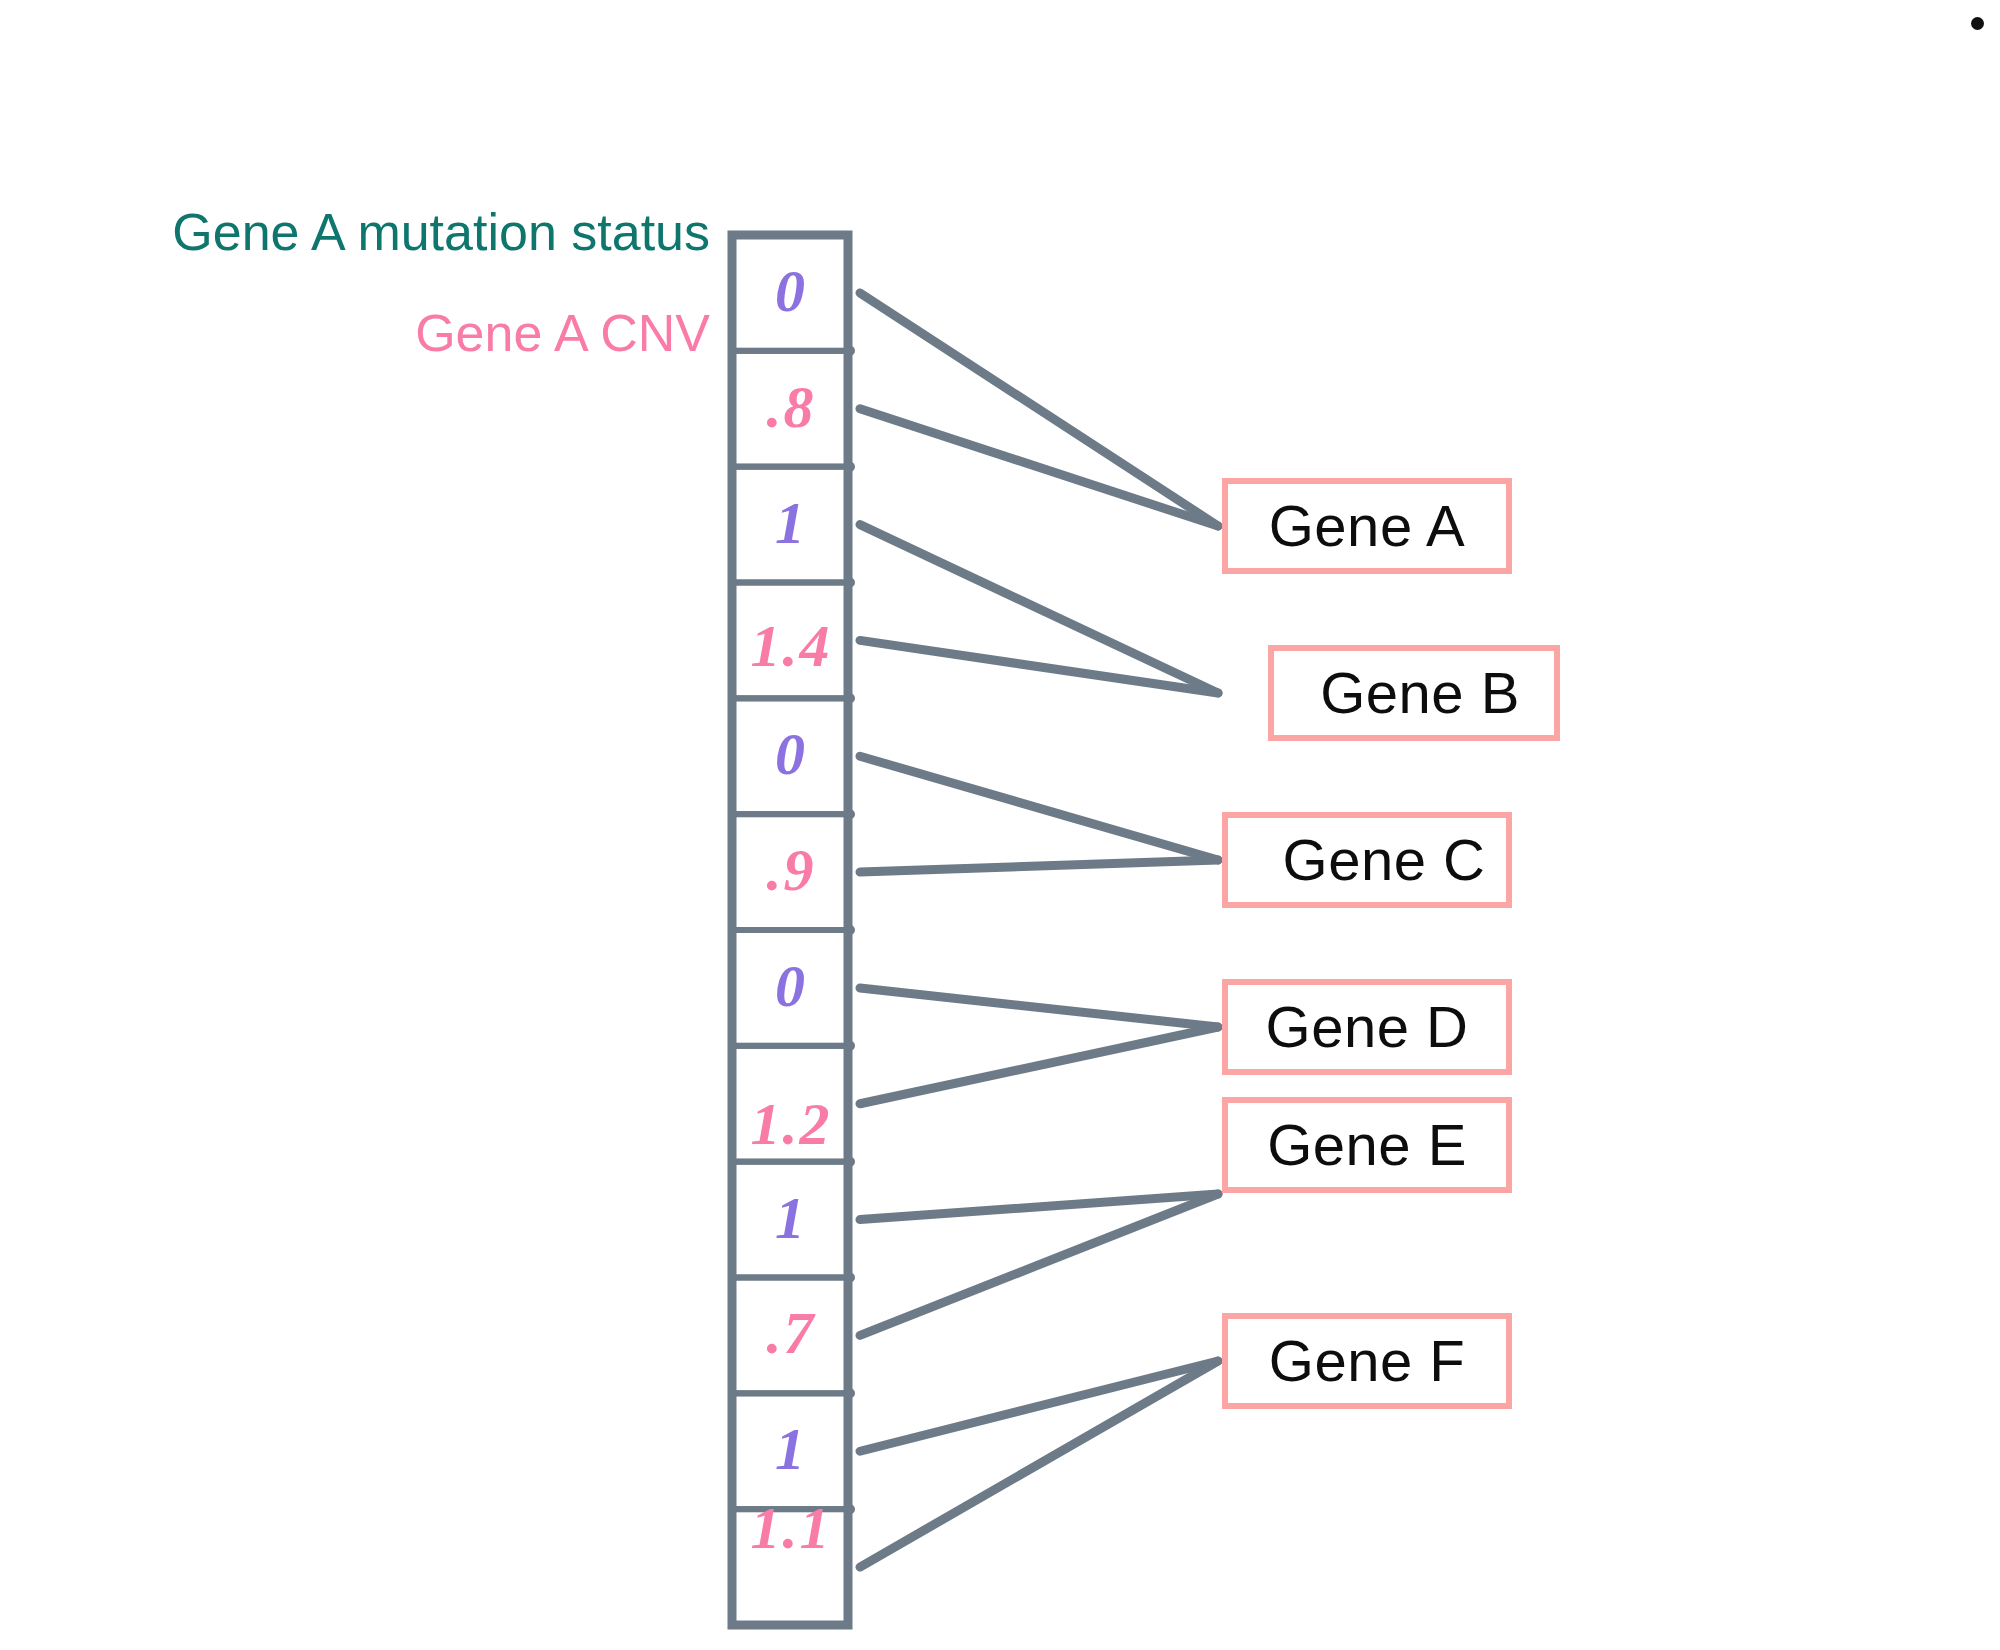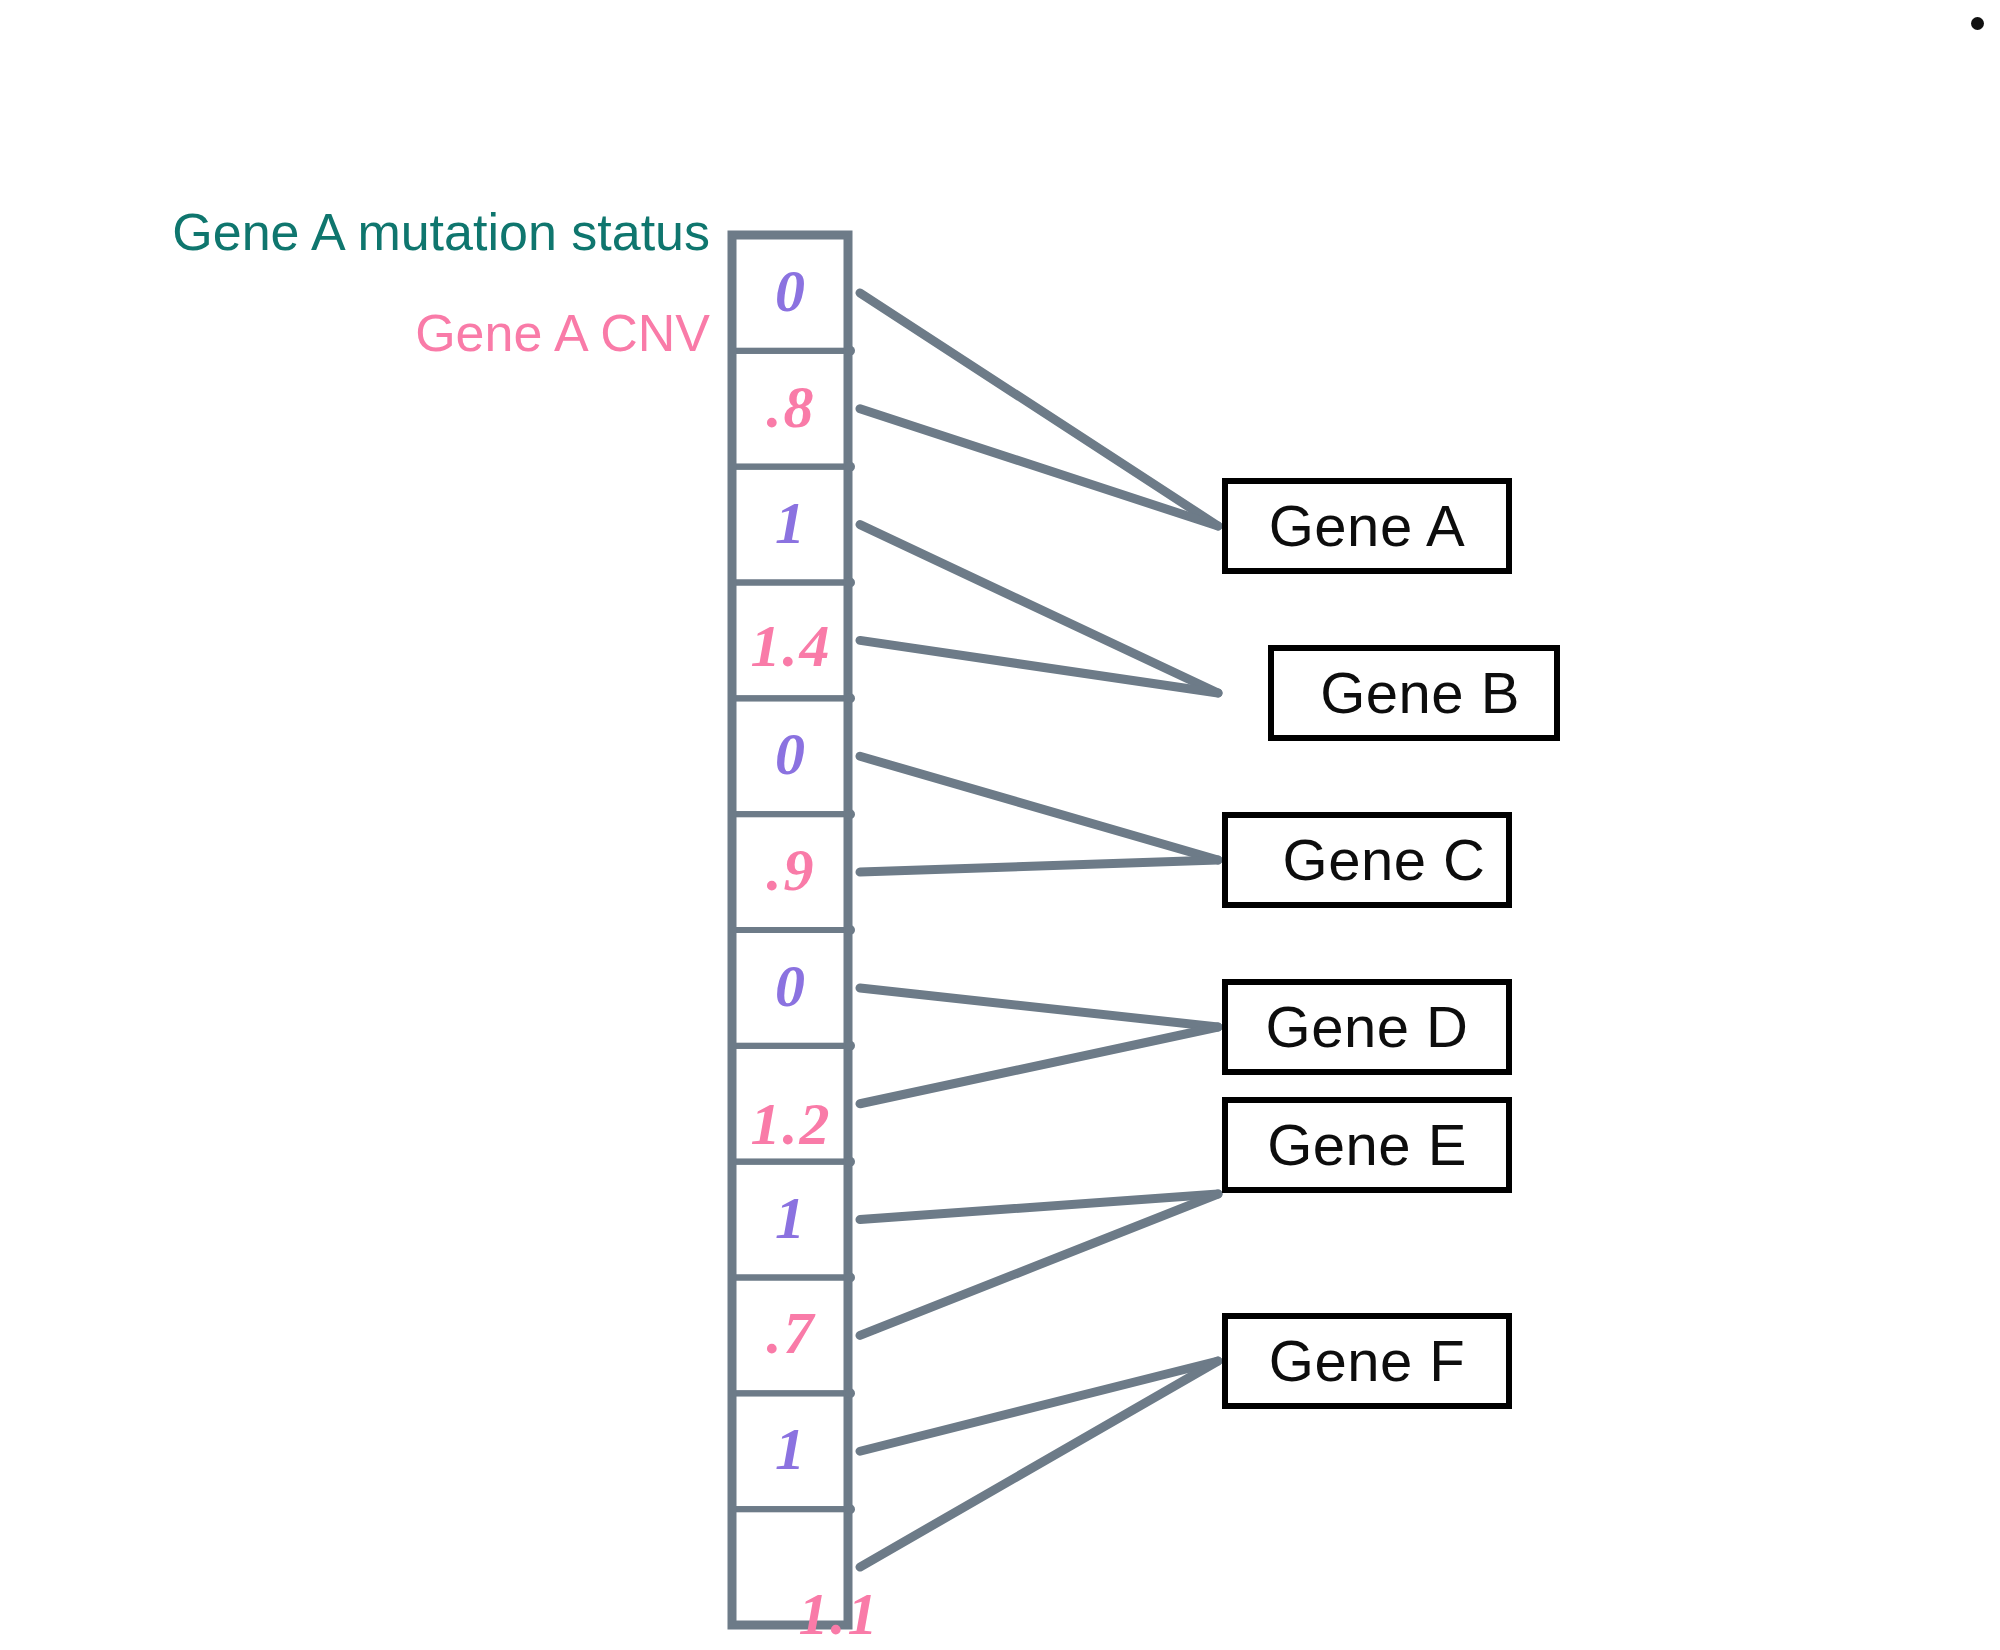--- a/index.html
+++ b/index.html
@@ -52,21 +52,21 @@
     font-weight: 700;
     letter-spacing: 2px;
     line-height: 1;
     pointer-events: none;
   }
   .cell-value.v-mut { color: #8b72e0; }
   .cell-value.v-cnv { color: #f97ba8; }
   .gene-box {
     position: absolute;
     box-sizing: border-box;
-    border: 6px solid #000000;
+    border: 6px solid #fca5a5;
     background: #ffffff;
     display: flex;
     align-items: center;
     justify-content: center;
   }
   .gene-box-label {
     font-size: 58px;
     color: #0d0d0d;
     font-family: "Liberation Sans", sans-serif;
     line-height: 1;
@@ -136,21 +136,21 @@
       <div class="cell-value v-cnv" style="top: 376.75px;">.8</div>
       <div class="cell-value v-mut" style="top: 492.583px;">1</div>
       <div class="cell-value v-cnv" style="top: 608.417px; margin-top: 8px;">1.4</div>
       <div class="cell-value v-mut" style="top: 724.25px;">0</div>
       <div class="cell-value v-cnv" style="top: 840.083px;">.9</div>
       <div class="cell-value v-mut" style="top: 955.917px;">0</div>
       <div class="cell-value v-cnv" style="top: 1094px;">1.2</div>
       <div class="cell-value v-mut" style="top: 1187.58px;">1</div>
       <div class="cell-value v-cnv" style="top: 1303.42px;">.7</div>
       <div class="cell-value v-mut" style="top: 1419.25px;">1</div>
-      <div class="cell-value v-cnv" style="top: 1584px; padding-left: 48px;">1.1</div>
+      <div class="cell-value v-cnv" style="top: 1498px;">1.1</div>
     </div>
 
   <div id="gene-boxes">
       <div class="gene-box" style="left: 1222px; top: 478px; width: 290px; height: 96px;">
         <span class="gene-box-label">Gene A</span>
       </div>
       <div class="gene-box" style="left: 1268px; top: 645px; width: 292px; height: 96px; padding-left: 12px;">
         <span class="gene-box-label">Gene B</span>
       </div>
       <div class="gene-box" style="left: 1222px; top: 812px; width: 290px; height: 96px; padding-left: 34px;">

